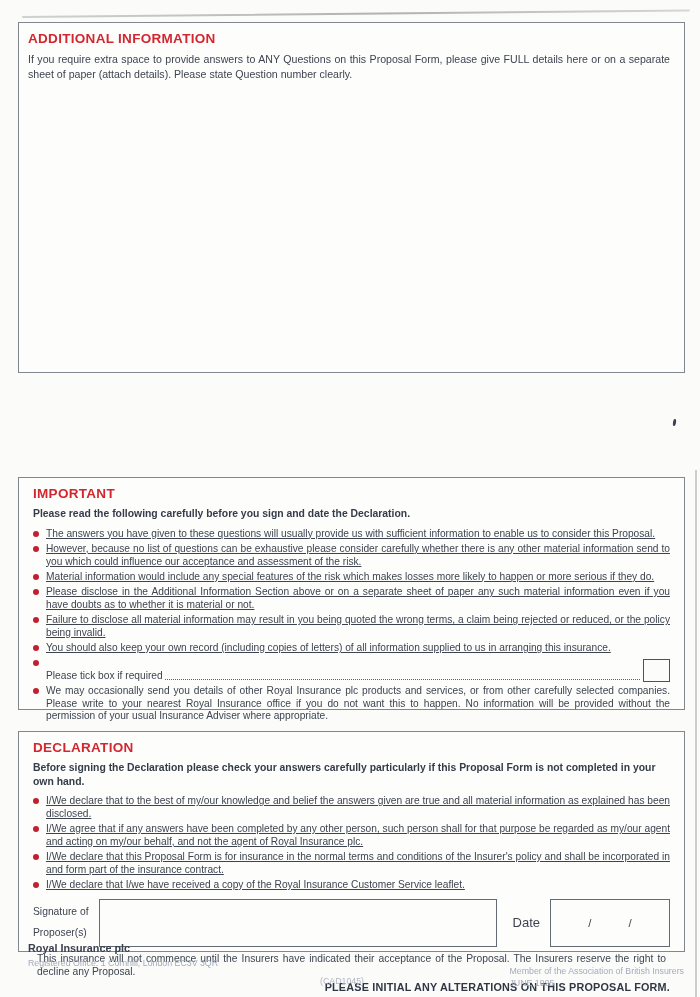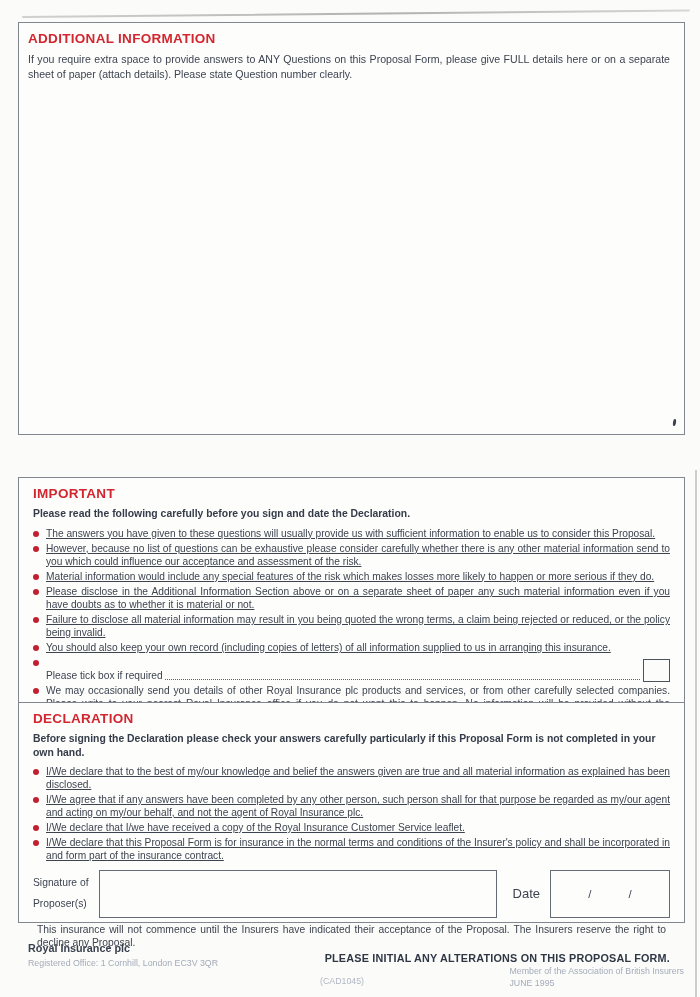--- a/index.html
+++ b/index.html
@@ -13,23 +13,23 @@
   .scan-line-top { position:absolute; left:22px; top:16px; width:668px; height:2px;
     background:linear-gradient(90deg,#c6c6c4,#9fa09e 55%,#cdcdcb);
     transform:rotate(-0.55deg); transform-origin:left center; border-radius:1px; opacity:.8; }
   .scan-edge-right { position:absolute; right:3px; top:470px; bottom:0; width:2px; background:#b6b7b4; opacity:.65; }
   .ink-mark { position:absolute; left:654px; top:396px; width:3px; height:7px;
     background:#3a4150; border-radius:45%; transform:rotate(8deg); }
 
   
   .box { position:absolute; left:18px; width:667px; box-sizing:border-box;
     border:1.3px solid #82878f; background:#fdfdfc; padding:8px 14px; }
-  .box-additional  { top:22px;  height:413px;padding-left:9px; }
+  .box-additional  { top:22px;  height:351px;padding-left:9px; }
   .box-important   { top:477px; height:233px; }
-  .box-declaration { top:702px; height:221px; }
+  .box-declaration { top:731px; height:221px; }
 
   .red-title { margin:0 0 6px; font-size:13.5px; font-weight:bold; color:#d22730; letter-spacing:.3px; }
   .intro { font-weight:bold; font-size:10.4px; margin:0 0 7px; color:#353c49; line-height:1.3; }
   .body-text { margin:0; font-size:10.6px; line-height:1.45; text-align:justify; }
   .write-space { margin-top:6px; height:355px; }
 
   ul.blist { list-style:none; margin:0; padding:0;text-decoration:underline; }
   li.bullet, .bullet-row { display:flex; margin:0 0 2.5px; }
   .dot { flex:none; width:6px; height:6px; border-radius:50%; background:#c41f30; margin:3px 7px 0 0; }
   .btext { font-size:10.2px; line-height:1.25; text-align:justify; color:#3d4450; }
@@ -127,25 +127,25 @@
         <li class="bullet">
           <span class="dot"></span>
           <span class="btext">I/We declare that to the best of my/our knowledge and belief the answers given are true and all material information as explained has been disclosed.</span>
         </li>
         <li class="bullet">
           <span class="dot"></span>
           <span class="btext">I/We agree that if any answers have been completed by any other person, such person shall for that purpose be regarded as my/our agent and acting on my/our behalf, and not the agent of Royal Insurance plc.</span>
         </li>
         <li class="bullet">
           <span class="dot"></span>
-          <span class="btext">I/We declare that I/we have received a copy of the Royal Insurance Customer Service leaflet.</span>
+          <span class="btext">I/We declare that this Proposal Form is for insurance in the normal terms and conditions of the Insurer's policy and shall be incorporated in and form part of the insurance contract.</span>
         </li>
         <li class="bullet">
           <span class="dot"></span>
-          <span class="btext">I/We declare that this Proposal Form is for insurance in the normal terms and conditions of the Insurer's policy and shall be incorporated in and form part of the insurance contract.</span>
+          <span class="btext">I/We declare that I/we have received a copy of the Royal Insurance Customer Service leaflet.</span>
         </li>
       </ul>
 
     <div class="sig-row">
       <div class="sig-label">Signature of Proposer(s)</div>
       <div class="sig-box"></div>
       <div class="date-label">Date</div>
       <div class="date-box">
         <span>/</span>
         <span>/</span>

